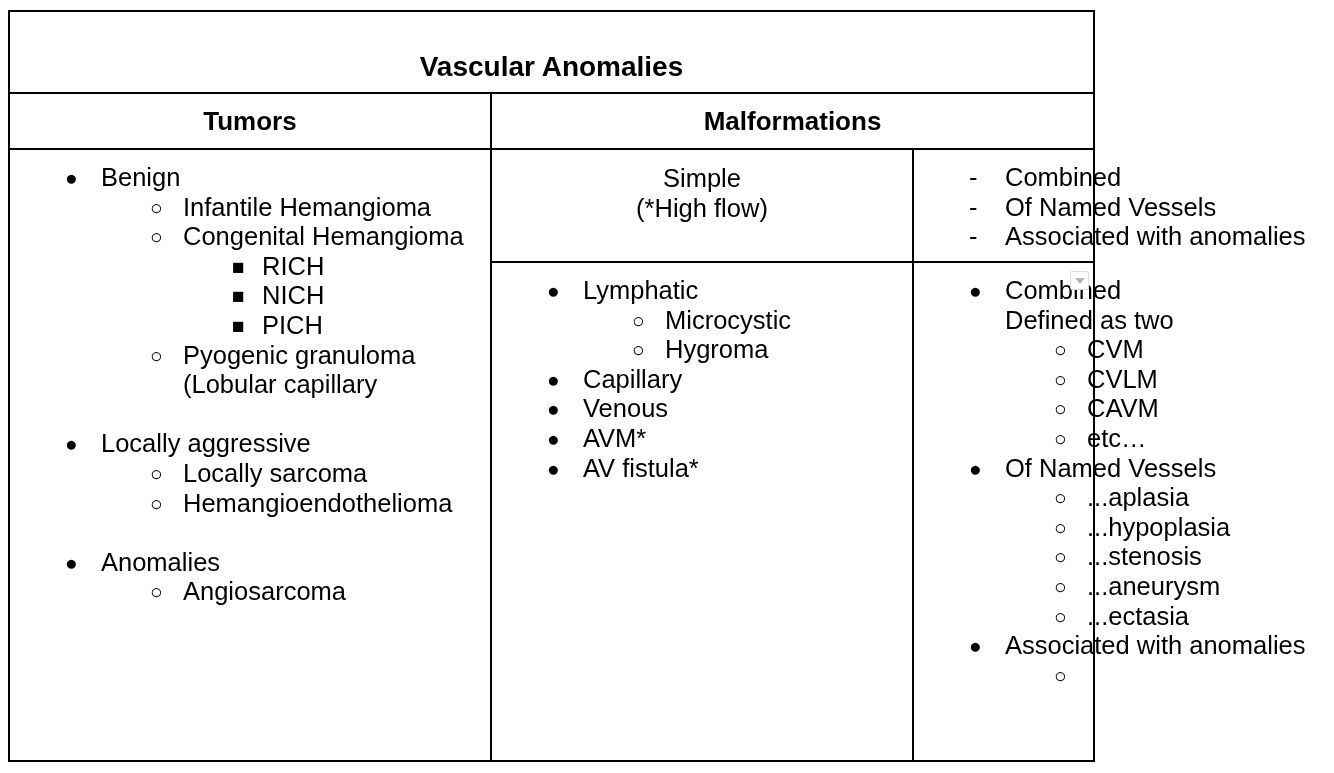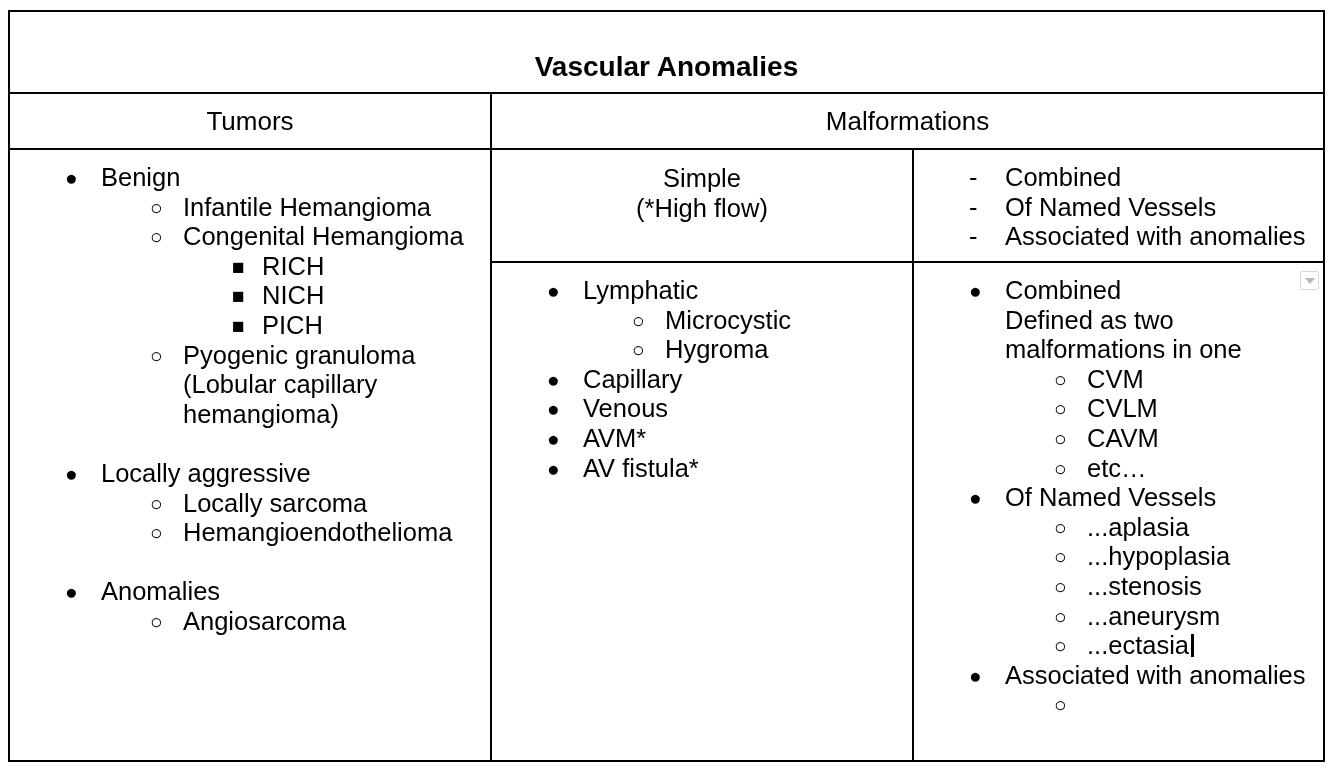--- a/index.html
+++ b/index.html
@@ -1,31 +1,31 @@
 <!DOCTYPE html>
 <html><head>
 <meta charset="utf-8">
 <style>
   html,body { margin:0; padding:0; background:#ffffff; }
   .canvas {
     position:relative; width:1334px; height:773px; background:#ffffff;
     font-family:"Liberation Sans", sans-serif; color:#000; overflow:hidden;
   }
   .vtable {
-    position:absolute; left:8px; top:10px; width:1317px; height:752px;
+    position:absolute; left:8px; top:10px; width:1087px; height:752px;
     border:2px solid #000; box-sizing:border-box; background:#fff;
     display:flex; flex-direction:column;
   }
   .title-row {
     height:82px; border-bottom:2px solid #000; box-sizing:border-box;
     display:flex; justify-content:center; align-items:flex-end; padding-bottom:10px;
   }
   .title-text { font-weight:bold; font-size:28px; line-height:29.6px; }
   .header-row { height:56px; border-bottom:2px solid #000; box-sizing:border-box; display:flex; }
-  .hcell { display:flex; align-items:center; justify-content:center; font-weight:normal; font-size:26px; }
+  .hcell { display:flex; align-items:center; justify-content:center; font-weight:bold; font-size:26px; }
   .hcell.tumors-h { width:482px; border-right:2px solid #000; box-sizing:border-box; }
   .hcell.malf-h { flex:1; }
   .body-row { flex:1; display:flex; min-height:0; }
   .tumors-cell { width:482px; border-right:2px solid #000; box-sizing:border-box; padding-top:13px; }
   .malf-wrap { flex:1; display:flex; min-width:0; }
   .mid-col { width:422px; border-right:2px solid #000; box-sizing:border-box; display:flex; flex-direction:column; }
   .right-col { flex:1; display:flex; flex-direction:column; min-width:0; }
   .simple-head {
     height:113px; border-bottom:2px solid #000; box-sizing:border-box;
     text-align:center; padding-top:14px; font-size:25.5px; line-height:29.6px;
@@ -101,21 +101,20 @@
             <div class="li l2">
               <span class="bullet circle">○</span>
               <span class="txt">Pyogenic granuloma</span>
             </div>
             <div class="li l2">
               <span class="bullet none"></span>
               <span class="txt">(Lobular capillary</span>
             </div>
             <div class="li l2">
               <span class="bullet none"></span>
-              <span class="txt">hemangioma)</span>
             </div>
             <div class="li blank"></div>
             <div class="li l1">
               <span class="bullet disc">●</span>
               <span class="txt">Locally aggressive</span>
             </div>
             <div class="li l2">
               <span class="bullet circle">○</span>
               <span class="txt">Locally sarcoma</span>
             </div>
@@ -199,24 +198,20 @@
             </div>
             <div class="list">
                 <div class="li l1">
                   <span class="bullet disc">●</span>
                   <span class="txt">Combined</span>
                 </div>
                 <div class="li l1">
                   <span class="bullet none"></span>
                   <span class="txt">Defined as two</span>
                 </div>
-                <div class="li l1">
-                  <span class="bullet none"></span>
-                  <span class="txt">malformations in one</span>
-                </div>
                 <div class="li l2">
                   <span class="bullet circle">○</span>
                   <span class="txt">CVM</span>
                 </div>
                 <div class="li l2">
                   <span class="bullet circle">○</span>
                   <span class="txt">CVLM</span>
                 </div>
                 <div class="li l2">
                   <span class="bullet circle">○</span>

